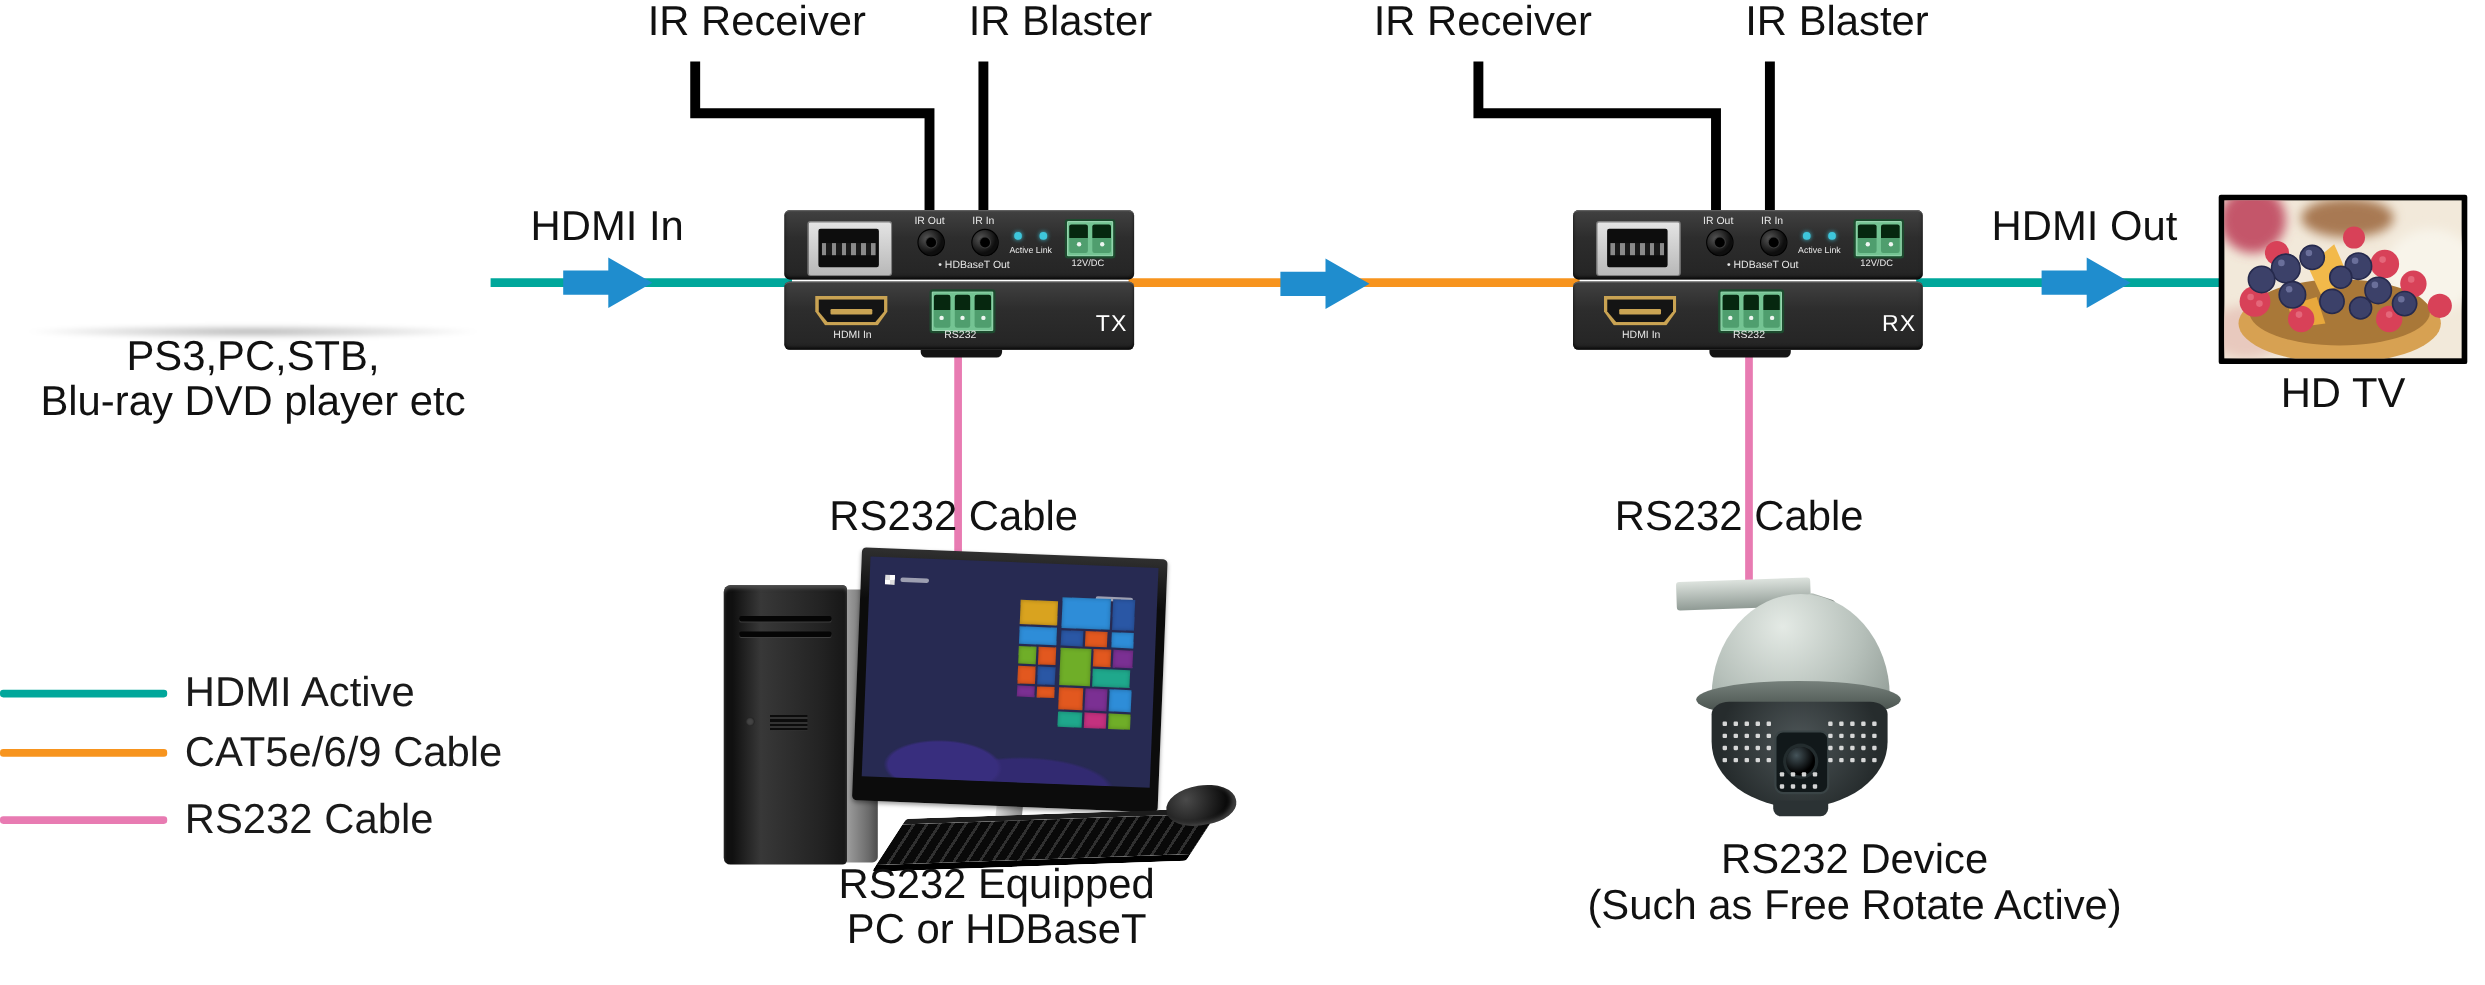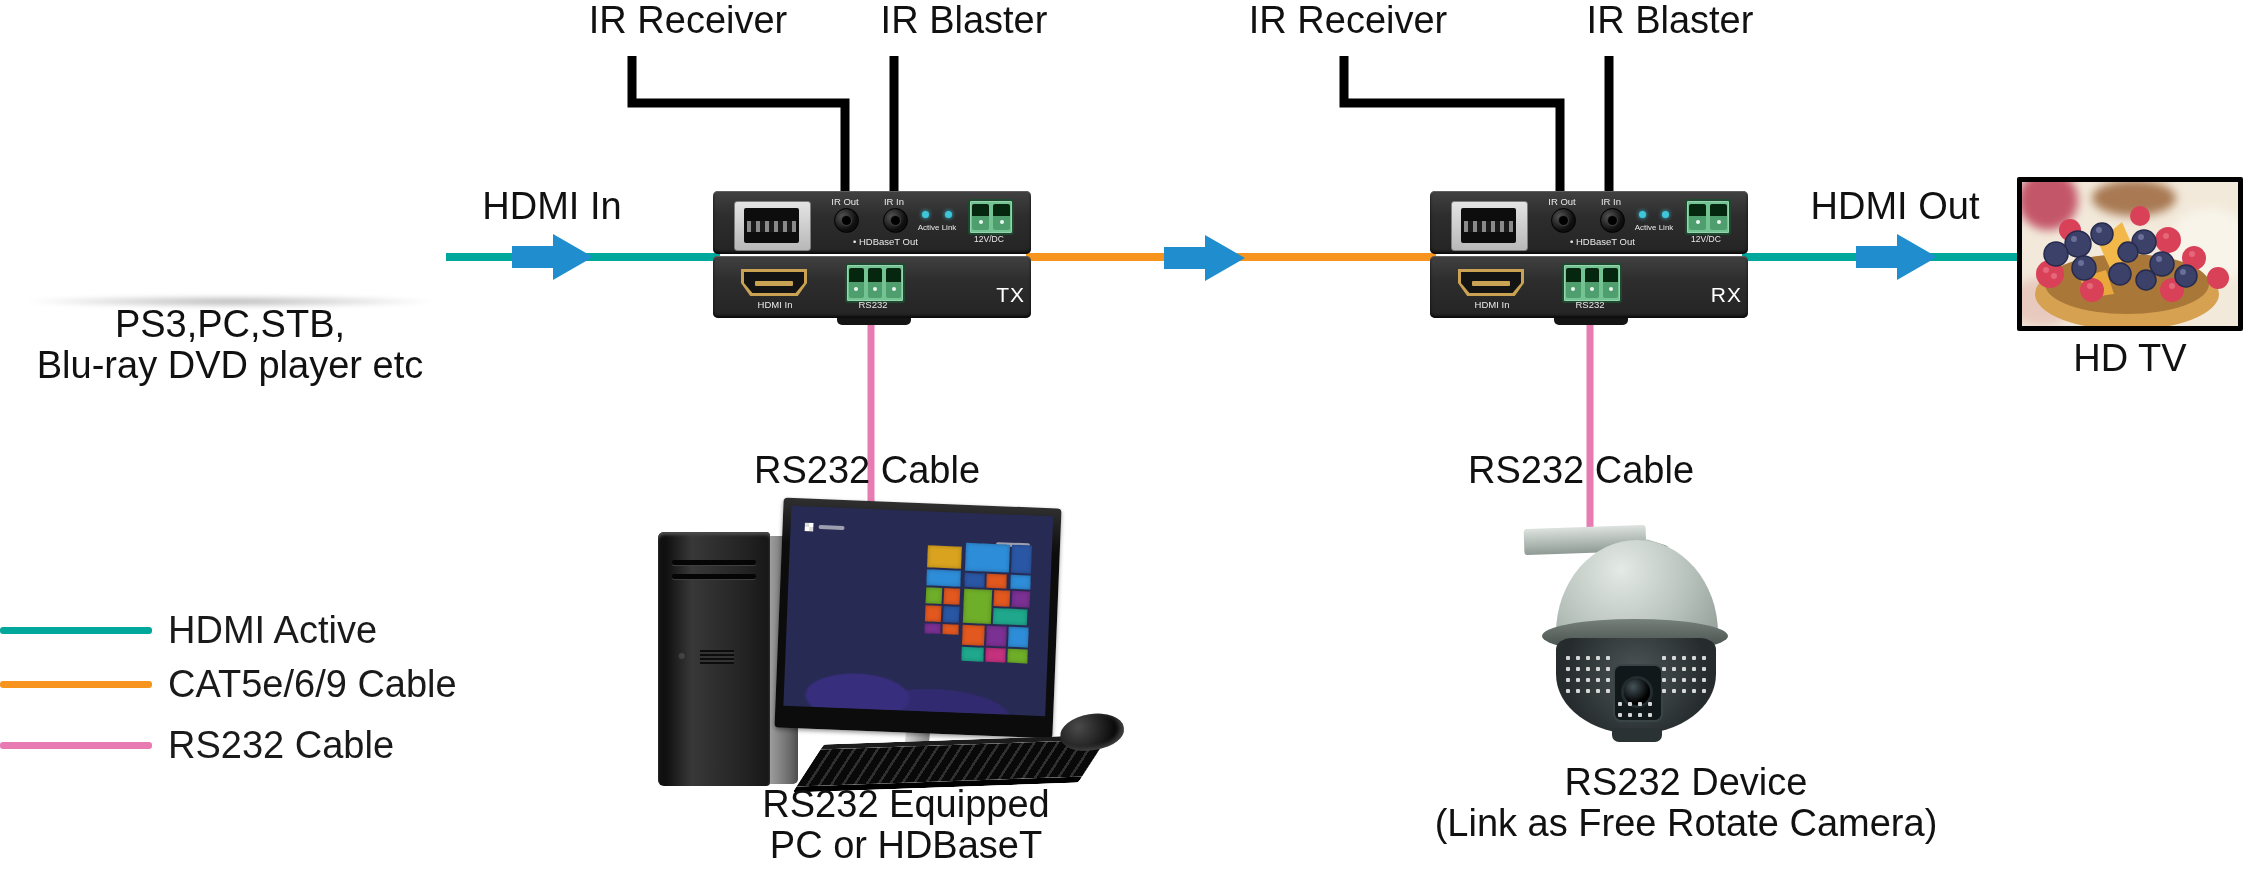--- a/index.html
+++ b/index.html
@@ -388,21 +388,21 @@
       <div class="cam-led" style="left: 82px; top: 64px;"></div>
       <div class="cam-led" style="left: 92px; top: 64px;"></div>
       <div class="cam-led" style="left: 62px; top: 75px;"></div>
       <div class="cam-led" style="left: 72px; top: 75px;"></div>
       <div class="cam-led" style="left: 82px; top: 75px;"></div>
       <div class="cam-led" style="left: 92px; top: 75px;"></div>
     </div>
   <div class="cam-tab"></div>
   <div class="caption" style="left:1646px;top:762px;margin-left:40px;">
     <div>RS232 Device</div>
-    <div>(Link as Free Rotate Camera)</div>
+    <div>(Such as Free Rotate Active)</div>
   </div>
 
   <div>
     <div class="legend-row" style="top:608px;">
       <div class="legend-line" style="top: 19px; background: rgb(0, 167, 155);"></div>
       <div class="legend-text">HDMI Active</div>
     </div>
     <div class="legend-row" style="top:662px;">
       <div class="legend-line" style="top: 19px; background: rgb(247, 148, 30);"></div>
       <div class="legend-text">CAT5e/6/9 Cable</div>

